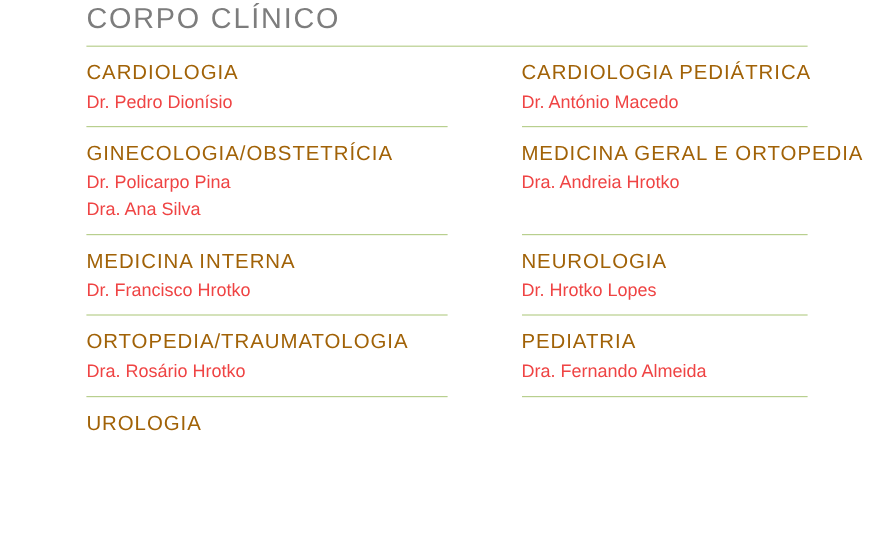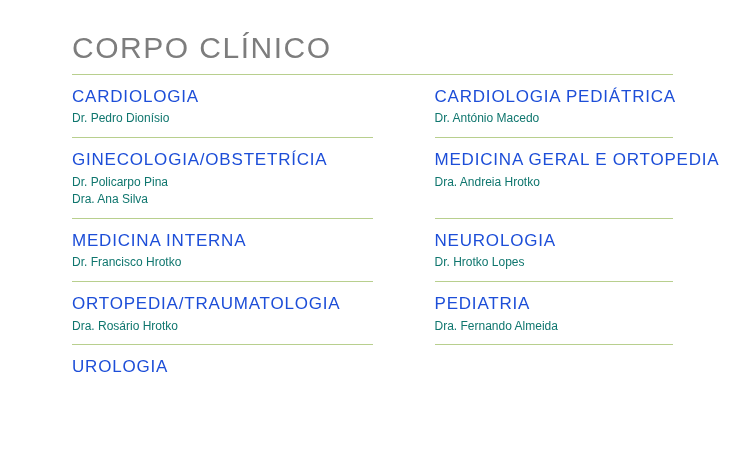--- a/index.html
+++ b/index.html
@@ -15,26 +15,26 @@
     overflow: hidden;
   }
   .page {
     position: relative;
     width: 745px;
     height: 454px;
     box-sizing: border-box;
     padding: 0 72px;
   }
   .page-title {
-    font-size: 30px;
+    font-size: 24px;
     letter-spacing: 1.5px;
     color: #7d7d7d;
     font-weight: 400;
     margin: 0;
-    padding-top: 31px;
+    padding-top: 2px;
     padding-bottom: 8px;
     line-height: 1.15;
   }
   .rule {
     height: 1px;
     background: #b8cf8e;
     width: 100%;
   }
   .grid {
     display: block;
@@ -49,28 +49,28 @@
     box-sizing: border-box;
     padding-top: 11px;
     padding-bottom: 9px;
   }
   .col.right {
     padding-left: 62px;
   }
   .specialty {
     font-size: 17px;
     letter-spacing: 0.8px;
-    color: #1d4ed8;
+    color: #a16207;
     line-height: 1.35;
     margin: 0 0 2px 0;
     white-space: nowrap;
   }
   .doctor {
-    font-size: 12px;
-    color: #0f766e;
+    font-size: 15px;
+    color: #ef4444;
     line-height: 1.45;
     margin: 0;
     white-space: nowrap;
   }
   .row-divider {
     display: flex;
     width: 100%;
   }
   .row-divider .half {
     width: 50%;

